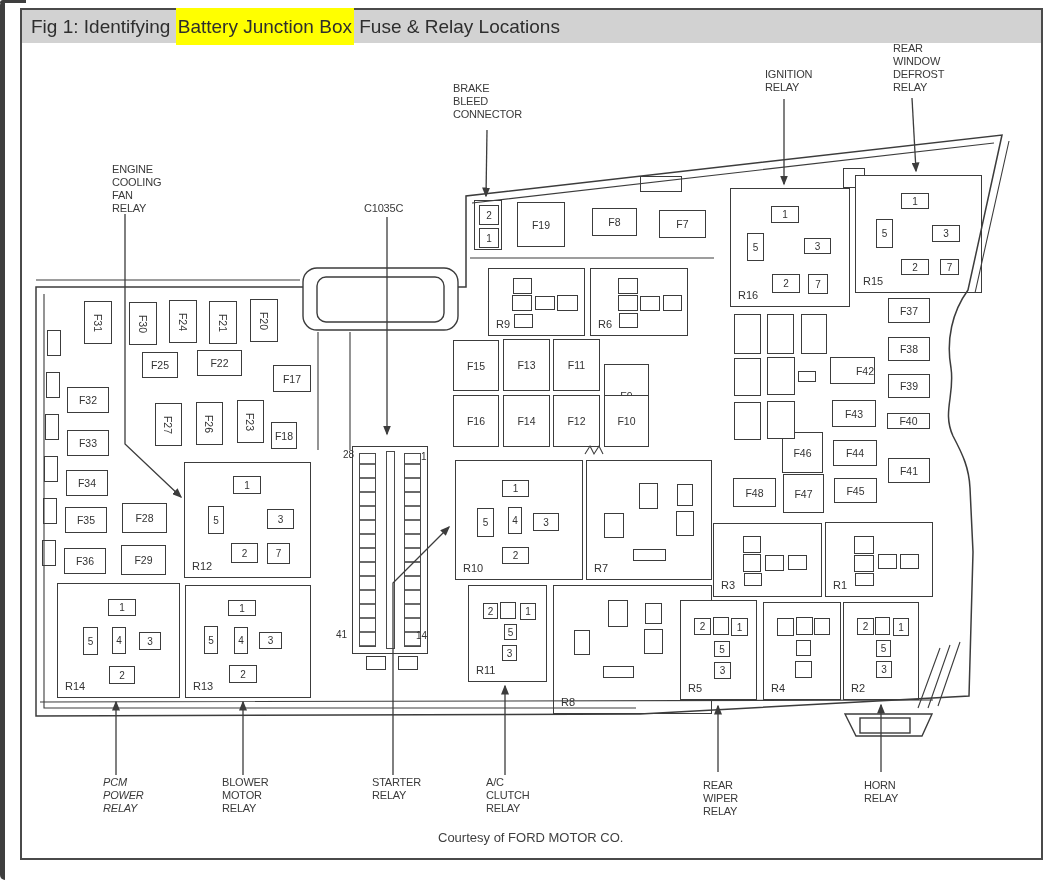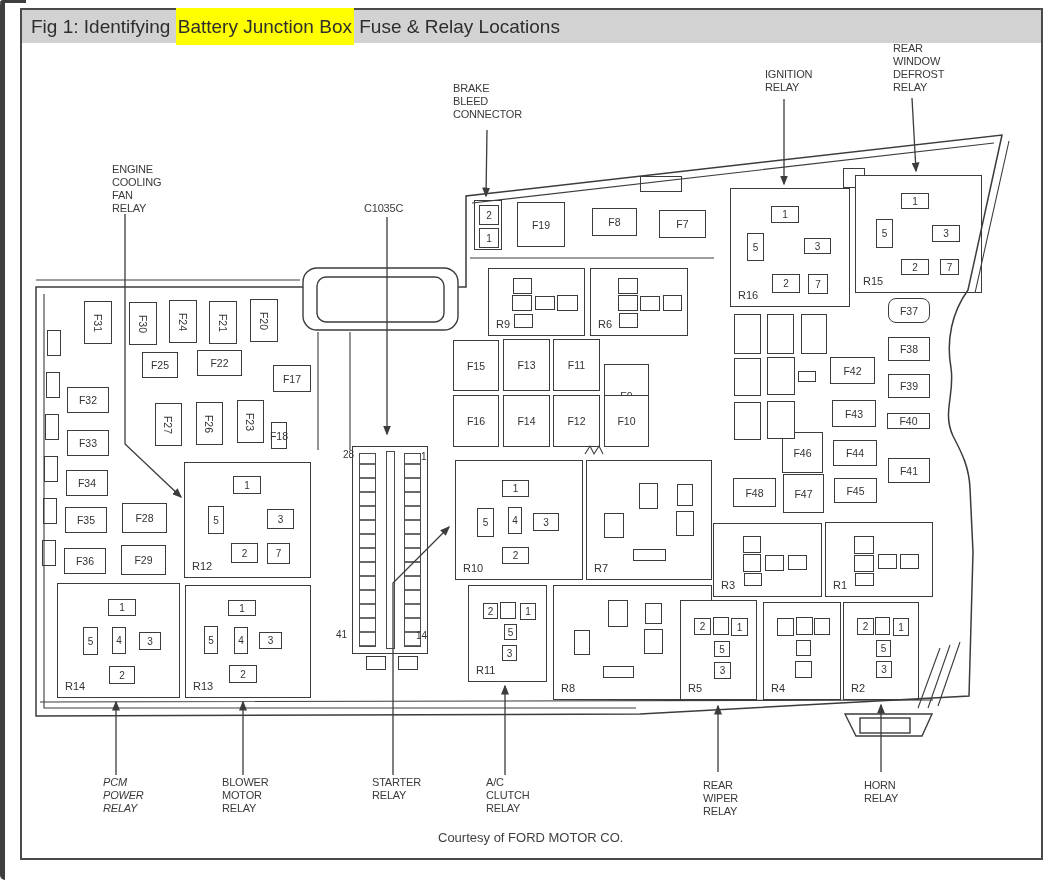--- a/index.html
+++ b/index.html
@@ -71,21 +71,21 @@
       </div>
       <div class="fuse" style="left: 142px; top: 352px; width: 36px; height: 26px;">
         <span>F25</span>
       </div>
       <div class="fuse" style="left: 197px; top: 350px; width: 45px; height: 26px;">
         <span>F22</span>
       </div>
       <div class="fuse" style="left: 273px; top: 365px; width: 38px; height: 27px;">
         <span>F17</span>
       </div>
-      <div class="fuse" style="left: 271px; top: 422px; width: 16px; height: 27px;">
+      <div class="fuse" style="left: 271px; top: 422px; width: 26px; height: 27px;">
         <span>F18</span>
       </div>
       <div class="fuse" style="left: 155px; top: 403px; width: 27px; height: 43px;">
         <span class="rot">F27</span>
       </div>
       <div class="fuse" style="left: 196px; top: 402px; width: 27px; height: 43px;">
         <span class="rot">F26</span>
       </div>
       <div class="fuse" style="left: 237px; top: 400px; width: 27px; height: 43px;">
         <span class="rot">F23</span>
@@ -137,36 +137,36 @@
       </div>
       <div class="fuse" style="left: 503px; top: 395px; width: 47px; height: 52px;">
         <span>F14</span>
       </div>
       <div class="fuse" style="left: 553px; top: 395px; width: 47px; height: 52px;">
         <span>F12</span>
       </div>
       <div class="fuse" style="left: 604px; top: 395px; width: 45px; height: 52px;">
         <span>F10</span>
       </div>
-      <div class="fuse" style="left: 888px; top: 298px; width: 42px; height: 25px; border-radius: 8px;">
+      <div class="fuse" style="left: 888px; top: 298px; width: 42px; height: 25px;">
         <span>F37</span>
       </div>
       <div class="fuse" style="left: 888px; top: 337px; width: 42px; height: 24px;">
         <span>F38</span>
       </div>
       <div class="fuse" style="left: 888px; top: 374px; width: 42px; height: 24px;">
         <span>F39</span>
       </div>
       <div class="fuse" style="left: 887px; top: 413px; width: 43px; height: 16px;">
         <span>F40</span>
       </div>
       <div class="fuse" style="left: 888px; top: 458px; width: 42px; height: 25px;">
         <span>F41</span>
       </div>
-      <div class="fuse" style="left: 830px; top: 357px; width: 45px; height: 27px;">
+      <div class="fuse" style="left: 830px; top: 357px; width: 45px; height: 27px; justify-content: flex-end;">
         <span>F42</span>
       </div>
       <div class="fuse" style="left: 832px; top: 400px; width: 44px; height: 27px;">
         <span>F43</span>
       </div>
       <div class="fuse" style="left: 833px; top: 440px; width: 44px; height: 26px;">
         <span>F44</span>
       </div>
       <div class="fuse" style="left: 834px; top: 478px; width: 43px; height: 25px;">
         <span>F45</span>
@@ -255,21 +255,21 @@
         <div class="pin empty" style="left: 46px; top: 88px; width: 33px; height: 12px;"></div>
       </div>
       <div class="relay" style="left: 468px; top: 585px; width: 79px; height: 97px;">
         <div class="rid">R11</div>
         <div class="pin" style="left: 14px; top: 17px; width: 15px; height: 16px;">2</div>
         <div class="pin empty" style="left: 31px; top: 16px; width: 16px; height: 17px;"></div>
         <div class="pin" style="left: 51px; top: 17px; width: 16px; height: 17px;">1</div>
         <div class="pin" style="left: 35px; top: 38px; width: 13px; height: 16px;">5</div>
         <div class="pin" style="left: 33px; top: 59px; width: 15px; height: 16px;">3</div>
       </div>
-      <div class="relay" style="left: 553px; top: 585px; width: 159px; height: 115px;">
+      <div class="relay" style="left: 553px; top: 585px; width: 159px; height: 129px;">
         <div class="rid">R8</div>
         <div class="pin empty" style="left: 54px; top: 14px; width: 20px; height: 27px;"></div>
         <div class="pin empty" style="left: 91px; top: 17px; width: 17px; height: 21px;"></div>
         <div class="pin empty" style="left: 20px; top: 44px; width: 16px; height: 25px;"></div>
         <div class="pin empty" style="left: 90px; top: 43px; width: 19px; height: 25px;"></div>
         <div class="pin empty" style="left: 49px; top: 80px; width: 31px; height: 12px;"></div>
       </div>
       <div class="relay" style="left: 57px; top: 583px; width: 123px; height: 115px;">
         <div class="rid">R14</div>
         <div class="pin" style="left: 50px; top: 15px; width: 28px; height: 17px;">1</div>

